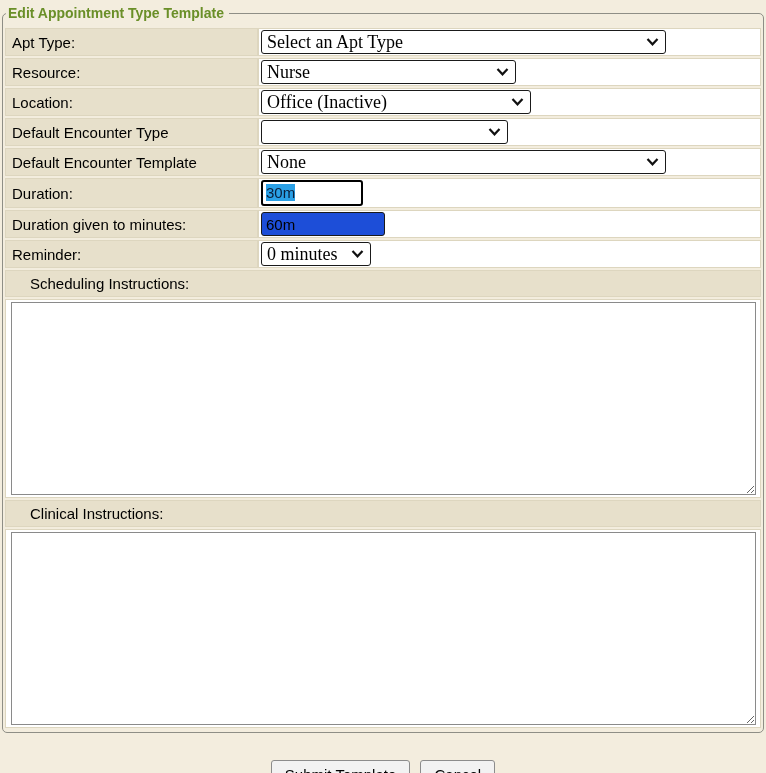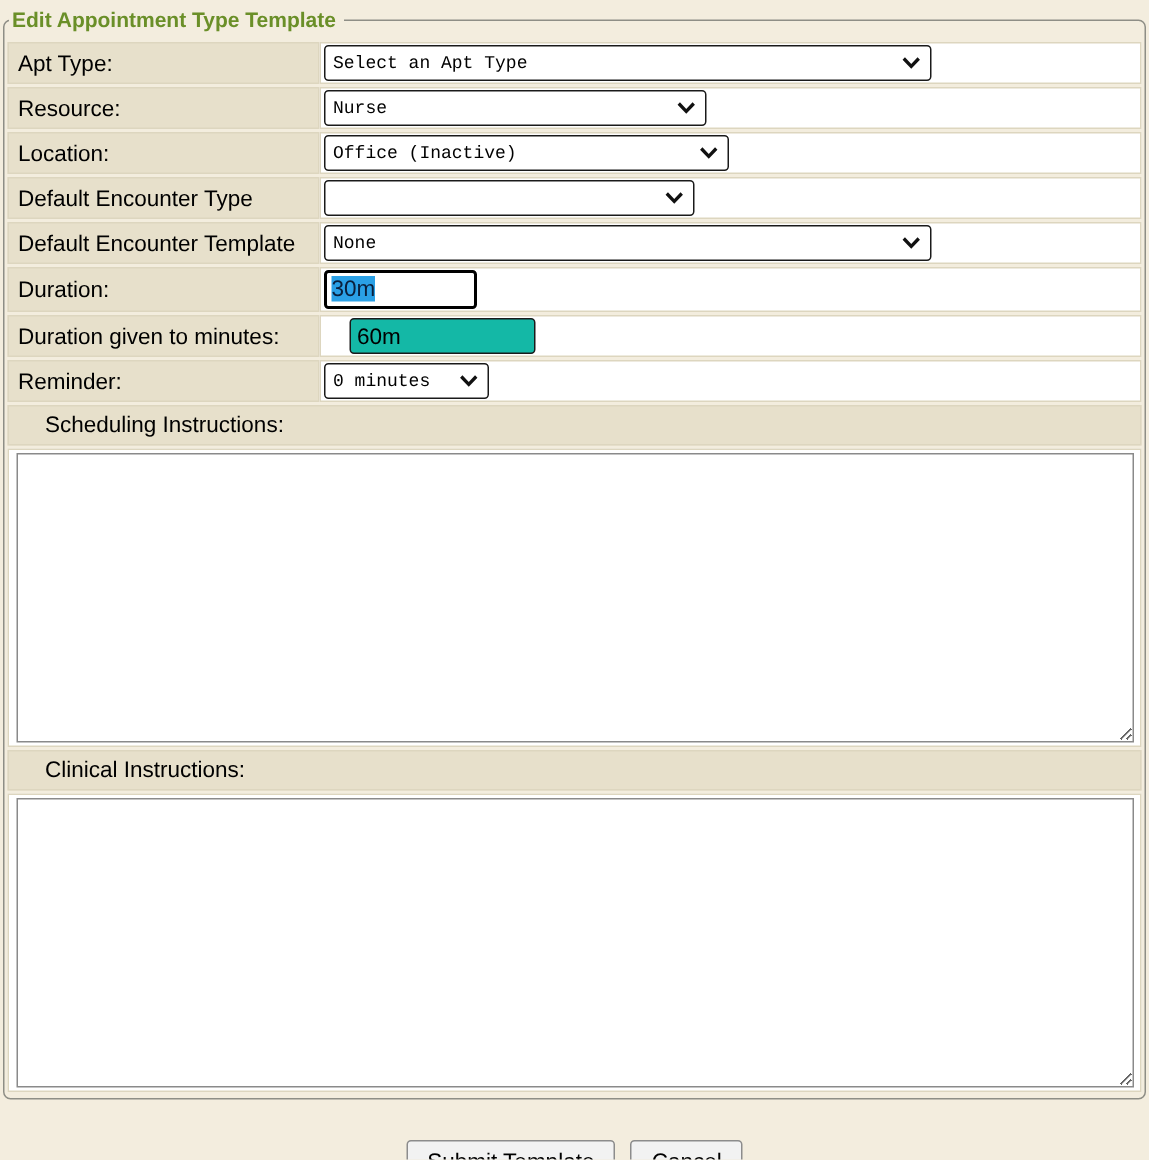--- a/index.html
+++ b/index.html
@@ -27,21 +27,21 @@
     line-height: 20px;
   }
   table.form {
     width: 100%;
     border-collapse: separate;
     border-spacing: 0 2px;
     table-layout: fixed;
   }
   td { vertical-align: middle; }
   td.lbl {
-    width: 208px;
+    width: 253px;
     background: #e7e0cb;
     border: 1px solid #ddd6bf;
     padding: 3px 6px;
     line-height: 19px;
   }
   td.val {
     background: #ffffff;
     border: 1px solid #ddd6bf;
     padding: 1px 2px;
   }
@@ -49,22 +49,22 @@
   td.val.ta-cell { padding: 2px 1px 2px 0; }
 
   .selwrap { position: relative; display: inline-block; vertical-align: middle; }
   select.ctl {
     -webkit-appearance: none; appearance: none;
     width: 100%;
     height: 24px;
     background: #fff;
     border: 1px solid #1a1a1a;
     border-radius: 3px;
-    font-family: Liberation Mono, monospace;
-    font-size: 12px;
+    font-family: Liberation Serif, serif;
+    font-size: 18px;
     color: #000;
     padding: 0 24px 0 5px;
   }
   .chev {
     position: absolute; right: 7px; top: 50%;
     transform: translateY(-50%);
     pointer-events: none;
     line-height: 0;
   }
   .w405 { width: 405px; }
@@ -85,28 +85,27 @@
     vertical-align: middle;
     cursor: text;
   }
   .fake-input .selected {
     background: #2aa0e6;
     color: #0a1f3c;
   }
   input.text-input {
     width: 124px;
     height: 24px;
-    background: #14b8a6;
+    background: #1d4ed8;
     border: 1px solid #1a1a1a;
     border-radius: 3px;
     padding: 1px 4px;
     font-family: "Liberation Sans", sans-serif;
     font-size: 15px;
     color: #000;
-    margin-left: 17px;
   }
   textarea.big {
     display: block;
     width: calc(100% - 8px);
     height: 193px;
     margin: 0 1px 0 5px;
     border: 1px solid #8a8a8a;
     background: #fff;
     resize: both;
     font-family: "Liberation Sans", sans-serif;

